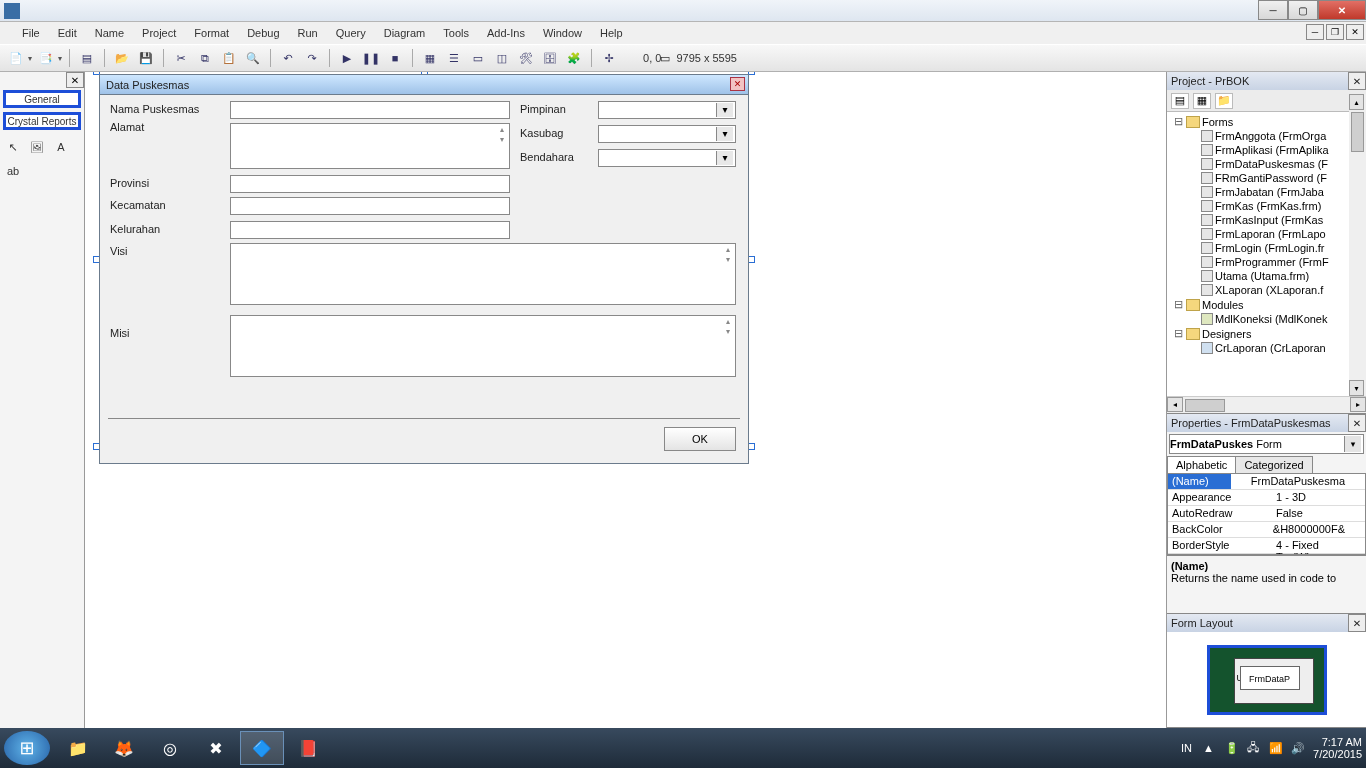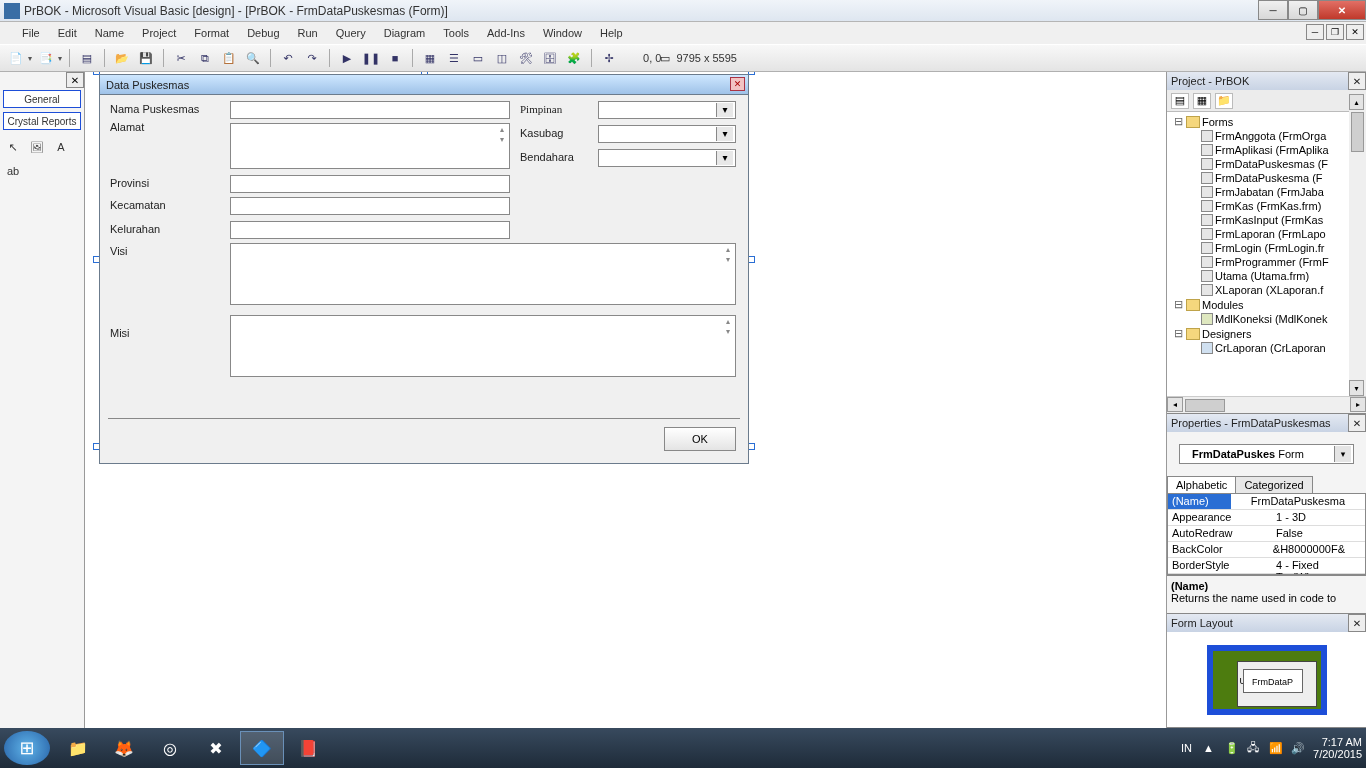--- a/index.html
+++ b/index.html
@@ -24,21 +24,21 @@
 .tbtn { width: 20px; height: 20px; border: 1px solid transparent; display: flex; align-items: center; justify-content: center; color: #336; }
 .tsep { width: 1px; height: 18px; background: #aaa; margin: 0 3px; }
 .tarrow { font-size: 8px; margin-left: -2px; color: #555; }
 .tcoord { margin-left: 20px; color: #333; }
 .tsize { position: absolute; left: 660px; color: #333; display:flex; align-items:center; gap:6px; }
 
 
 .main { position: absolute; top: 72px; bottom: 40px; left: 0; right: 0; display: flex; }
 .toolbox { width: 85px; background: #f4f4f4; border-right: 1px solid #999; position: relative; }
 .toolbox-x { position: absolute; right: 0; top: 0; width: 18px; height: 16px; display:flex;align-items:center;justify-content:center;border:1px solid #888;background:#eee;font-size:10px; }
-.toolbox-tab { border: 1px solid #1d4ed8; height: 18px; margin: 4px 3px 0; display:flex;align-items:center;justify-content:center;background:#fff;font-size:10px;color:#333; }
+.toolbox-tab { border: 3px solid #1d4ed8; height: 18px; margin: 4px 3px 0; display:flex;align-items:center;justify-content:center;background:#fff;font-size:10px;color:#333; }
 .toolbox-tab.top { margin-top: 18px; }
 .tool-icons { margin-top: 6px; padding: 2px 4px; display:flex; flex-wrap:wrap; gap:6px; }
 .tool-icons span { width: 18px; height: 18px; display:flex;align-items:center;justify-content:center;color:#333; }
 
 
 .designer { flex: 1; background: #fff; position: relative; overflow: hidden; }
 .formwin { position: absolute; left: 14px; top: 2px; width: 650px; border: 1px solid #6b7b8c; background: #f0f0f0; }
 .form-title { height: 20px; background: linear-gradient(#cee7ff,#9fc2e8); display:flex; align-items:center; padding: 0 6px; color:#222; font-size:11px; border-bottom:1px solid #6b7b8c; position:relative; }
 .form-x { position:absolute; right:3px; top:2px; width:15px; height:14px; border:1px solid #a34; background:#f2c3c3; color:#a00; font-size:9px; display:flex;align-items:center;justify-content:center; }
 .form-body { height: 368px; position: relative; background: #f0f0f0; background-image: radial-gradient(circle, #888 0.5px, transparent 0.5px); background-size: 8px 8px; }
@@ -69,53 +69,52 @@
 .proj-toolbar span{ width:18px;height:16px;border:1px solid #bbb;background:#fff;display:flex;align-items:center;justify-content:center;}
 .scroll-h { height:17px; background:#efefef; border-top:1px solid #ccc; position:relative; }
 .scroll-h .thumb { position:absolute; left:18px; top:2px; width:40px; height:13px; background:#cfcfcf; border:1px solid #999; }
 .scroll-h .arr { position:absolute; width:16px; height:15px; background:#e4e4e4; border:1px solid #999; display:flex;align-items:center;justify-content:center;font-size:8px;}
 .scroll-h .arr.l{left:0;} .scroll-h .arr.r{right:0;}
 .scroll-v { position:absolute; right:0; top:22px; bottom:17px; width:17px; background:#efefef; }
 .scroll-v .thumb { position:absolute; top:18px; width:13px; left:2px; height:40px; background:#cfcfcf; border:1px solid #999; }
 .scroll-v .arr { position:absolute; width:15px; height:16px; background:#e4e4e4; border:1px solid #999; display:flex;align-items:center;justify-content:center;font-size:8px;left:0;}
 .scroll-v .arr.t{top:0;} .scroll-v .arr.b{bottom:0;}
 
-.props .obj-sel { height:20px; border:1px solid #888; margin:12px; background:#fff; display:flex; align-items:center; padding:0 12px; position:relative; }
+.props .obj-sel { height:20px; border:1px solid #888; margin:2px; background:#fff; display:flex; align-items:center; padding:0 0; position:relative; }
 .props .obj-sel::after{content:"▾";position:absolute;right:2px;width:16px;text-align:center;background:#e4e4e4;border-left:1px solid #888;top:1px;height:16px;line-height:16px;font-size:9px;}
 .props-tabs { display:flex; }
 .props-tabs span { padding:2px 8px; border:1px solid #888; border-bottom:none; background:#fff; font-size:11px; margin-right:-1px; }
 .props-tabs span.inact { background:#e8e8e8; }
 .prop-grid { border:1px solid #888; background:#fff; max-height:90px; overflow:hidden; position:relative; }
 .prop-row { display:flex; font-size:11px; border-bottom:1px solid #ddd; height:16px; }
 .prop-row .n { width:88px; padding:1px 4px; }
 .prop-row .v { flex:1; padding:1px 20px; }
 .prop-row.sel .n { background:#2a6ed4; color:#fff; }
 .prop-help { padding:4px; border-top:1px solid #888; font-size:11px; background:#f4f4f4; }
 .prop-help b { display:block; }
 
 .formlayout-body { flex:1; background:#fff; display:flex; align-items:center; justify-content:center; padding:6px; }
-.layout-screen { width:120px; height:70px; border:6px solid #1d4ed8; background:#4d7c0f; position:relative; overflow:hidden;}
+.layout-screen { width:120px; height:70px; border:3px solid #1d4ed8; background:#14532d; position:relative; overflow:hidden;}
 .layout-inner { position:absolute; left:24px; top:10px; width:80px; height:46px; background:#eee; border:1px solid #444; }
 .layout-small { position:absolute; left:30px; top:18px; width:60px; height:24px; background:#fff; border:1px solid #666; font-size:9px; text-align:center; line-height:24px; overflow:hidden; }
 
 
 .taskbar { position:absolute; bottom:0; left:0; right:0; height:40px; background: linear-gradient(#384a5e,#1e2b39); display:flex; align-items:center; padding-left:4px; }
 .start { width:46px; height:34px; display:flex;align-items:center;justify-content:center; background:radial-gradient(circle,#5fb3e8,#2863a8); border-radius:50%; font-size:18px; color:#fff; margin-right:6px; }
 .task-item { width:44px; height:34px; display:flex;align-items:center;justify-content:center; margin-right:2px; border:1px solid transparent; color:#fff; font-size:16px; }
 .task-item.active { background:rgba(255,255,255,0.15); border:1px solid #6a90b8; }
 .systray { position:absolute; right:4px; bottom:0; height:40px; display:flex; align-items:center; gap:8px; color:#fff; font-size:10px; }
 .systray .clock { text-align:right; line-height:12px; }
 .systray .ic { width:14px; font-size:11px; }
 </style>
 </head>
 <body>
 
 <div class="titlebar">
   <div class="icon"></div>
-  <span class="title">PrBOK - Microsoft Visual Basic [design] - [PrBOK - FrmDataPuskesmas (Form)]</span>
   <div class="win-controls">
     <div class="win-btn">─</div>
     <div class="win-btn">▢</div>
     <div class="win-btn close">✕</div>
   </div>
 </div>
 
 <div class="menubar">
   <span>File</span>
   <span>Edit</span>
@@ -216,21 +215,21 @@
         <div class="inp" style="left:130px;top:80px;width:280px;"></div>
         <div class="lbl" style="left:10px;top:104px;">Kecamatan</div>
         <div class="inp" style="left:130px;top:102px;width:280px;"></div>
         <div class="lbl" style="left:10px;top:128px;">Kelurahan</div>
         <div class="inp" style="left:130px;top:126px;width:280px;"></div>
         <div class="lbl" style="left:10px;top:150px;">Visi</div>
         <div class="ta" style="left:130px;top:148px;width:506px;height:62px;"></div>
         <div class="lbl" style="left:10px;top:232px;">Misi</div>
         <div class="ta" style="left:130px;top:220px;width:506px;height:62px;"></div>
 
-        <div class="lbl" style="left:420px;top:8px;font-family:Liberation Serif, serif;">Pimpinan</div>
+        <div class="lbl" style="left:420px;top:8px;">Pimpinan</div>
         <div class="combo" style="left:498px;top:6px;width:138px;"></div>
         <div class="lbl" style="left:420px;top:32px;">Kasubag</div>
         <div class="combo" style="left:498px;top:30px;width:138px;"></div>
         <div class="lbl" style="left:420px;top:56px;">Bendahara</div>
         <div class="combo" style="left:498px;top:54px;width:138px;"></div>
 
         <div style="position:absolute;left:8px;right:8px;bottom:44px;height:1px;background:#fff;border-top:1px solid #888;"></div>
         <div class="ok-btn">
             <span>OK</span>
           </div>
@@ -268,21 +267,21 @@
             <span>FrmAplikasi (FrmAplika</span>
           </div>
         <div class="tree-row">
             <span class="tree-indent" style="width:30px;"></span>
             <span class="ficon formic"></span>
             <span>FrmDataPuskesmas (F</span>
           </div>
         <div class="tree-row">
             <span class="tree-indent" style="width:30px;"></span>
             <span class="ficon formic"></span>
-            <span>FrmDataPuskesma (F</span>
+            <span>FRmGantiPassword (F</span>
           </div>
         <div class="tree-row">
             <span class="tree-indent" style="width:30px;"></span>
             <span class="ficon formic"></span>
             <span>FrmJabatan (FrmJaba</span>
           </div>
         <div class="tree-row">
             <span class="tree-indent" style="width:30px;"></span>
             <span class="ficon formic"></span>
             <span>FrmKas (FrmKas.frm)</span>

